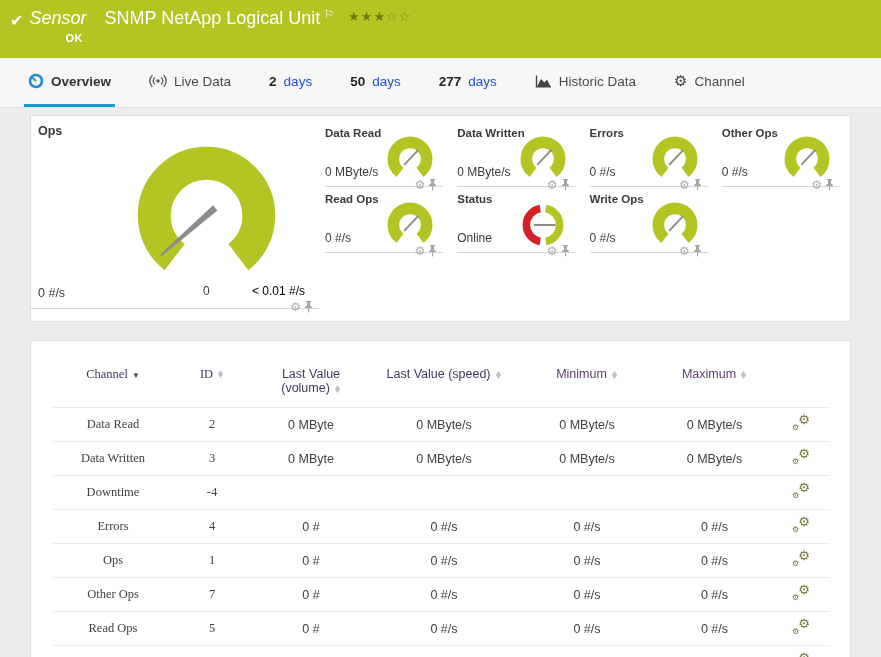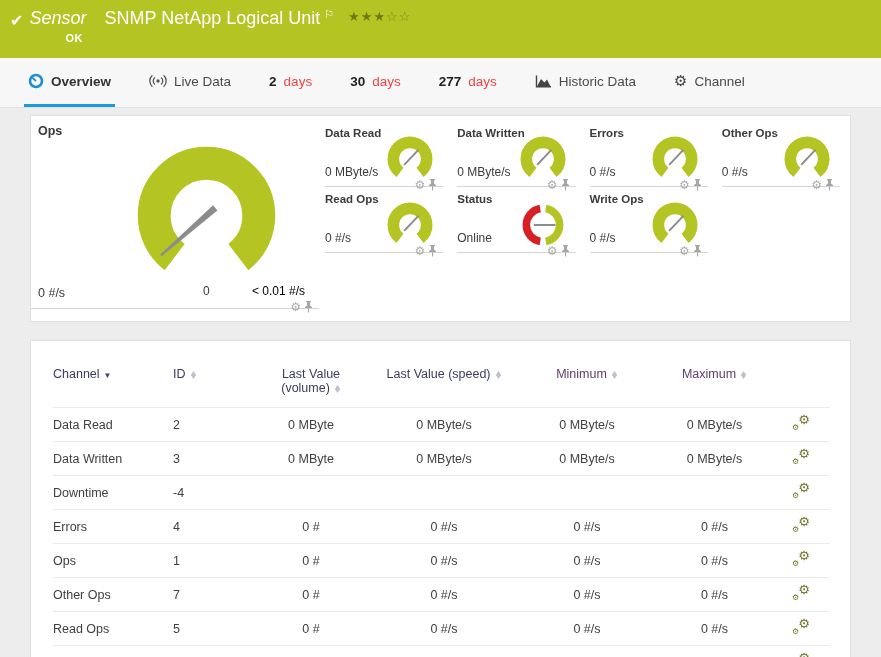--- a/index.html
+++ b/index.html
@@ -19,21 +19,21 @@
   .stars .empty { color:#7d8a22; }
   .ok-status { font-size:11px; font-weight:700; margin:3px 0 0 36px; letter-spacing:.5px; }
 
   
   .tabs { height:50px; background:#f7f7f7; border-bottom:1px solid #e2e2e2;
           display:flex; align-items:stretch; padding-left:24px; gap:30px; }
   .tab { display:inline-flex; align-items:center; gap:7px; font-size:13.5px; color:#4a4a4a;
          border-bottom:3px solid transparent; padding:9px 4px; cursor:pointer; white-space:nowrap; }
   .tab.active { border-bottom-color:#1e9ad2; color:#333; font-weight:700; }
   .tab .num { font-weight:700; color:#222; }
-  .tab .days { color:#ef4444; }
+  .tab .days { color:#1d4ed8; }
   .tab svg { flex:0 0 auto; }
   .tab .gear-glyph { font-size:15px; color:#3f3f3f; }
 
   
   .content { padding:7px 30px 0 30px; }
   .panel { background:#fff; border:1px solid #e0e0e0; }
 
   
   .gauges-panel { height:207px; display:flex; margin-bottom:18px; }
   .primary-cell { position:relative; width:288px; height:193px; border-bottom:1px solid #d6d6d6; }
@@ -52,21 +52,21 @@
   .m-value { position:absolute; left:0; bottom:7px; font-size:12px; color:#3a3a3a; }
   .m-gauge { position:absolute; right:8px; top:13px; }
 
   
   .table-panel { height:322px; padding:10px 22px 0 22px; overflow:hidden; }
   table { width:100%; border-collapse:collapse; table-layout:fixed; }
   th { font-weight:400; font-size:12.5px; color:#3b3b5e; vertical-align:top; padding:16px 0 12px 0; }
   th.purple { color:#5d3d6b; }
   th .sub { display:block; }
   th, td { text-align:center; }
-  th.l, td.l { text-align:left; }
+  th.l, td.l { text-align:center;font-family:Liberation Serif, serif; }
   col.c-channel{width:120px} col.c-id{width:78px} col.c-vol{width:120px}
   col.c-speed{width:146px} col.c-min{width:140px} col.c-max{width:115px} col.c-ico{width:58px}
   td { font-size:12.5px; color:#404040; padding:7px 0; border-top:1px solid #ebebeb; }
   .sort-one { font-size:8px; color:#44445e; margin-left:4px; }
   .sort-both { display:inline-flex; flex-direction:column; vertical-align:middle;
                margin-left:4px; line-height:.55; }
   .sort-both span { font-size:7px; color:#c0c0cc; transform:scaleX(1.3); }
   .row-gears { position:relative; display:inline-block; width:18px; height:16px; cursor:pointer; }
   .row-gears .g1 { position:absolute; right:0; top:-2px; font-size:13px; color:#73732c; line-height:1; }
   .row-gears .g2 { position:absolute; left:0; bottom:-1px; font-size:8px; color:#73732c; line-height:1; }
@@ -103,21 +103,21 @@
       <path d="M3.4 1.3 A7.6 7.6 0 0 0 3.4 12.7" fill="none" stroke="#555" stroke-width="1.3"></path>
       <path d="M14.6 1.3 A7.6 7.6 0 0 1 14.6 12.7" fill="none" stroke="#555" stroke-width="1.3"></path>
     </svg>
     <span>Live Data</span>
   </div>
   <div class="tab">
     <span class="num">2</span>
     <span class="days">days</span>
   </div>
   <div class="tab">
-    <span class="num">30</span>
+    <span class="num">50</span>
     <span class="days">days</span>
   </div>
   <div class="tab">
     <span class="num">277</span>
     <span class="days">days</span>
   </div>
   <div class="tab">
     <svg width="17" height="14" viewBox="0 0 17 14">
       <path d="M2 12.5 L6 5 L9.5 8.5 L12 5.5 L15.5 12.5 Z" fill="#444"></path>
       <path d="M1.5 1.5 V12.7 H16" fill="none" stroke="#444" stroke-width="1.4"></path>

